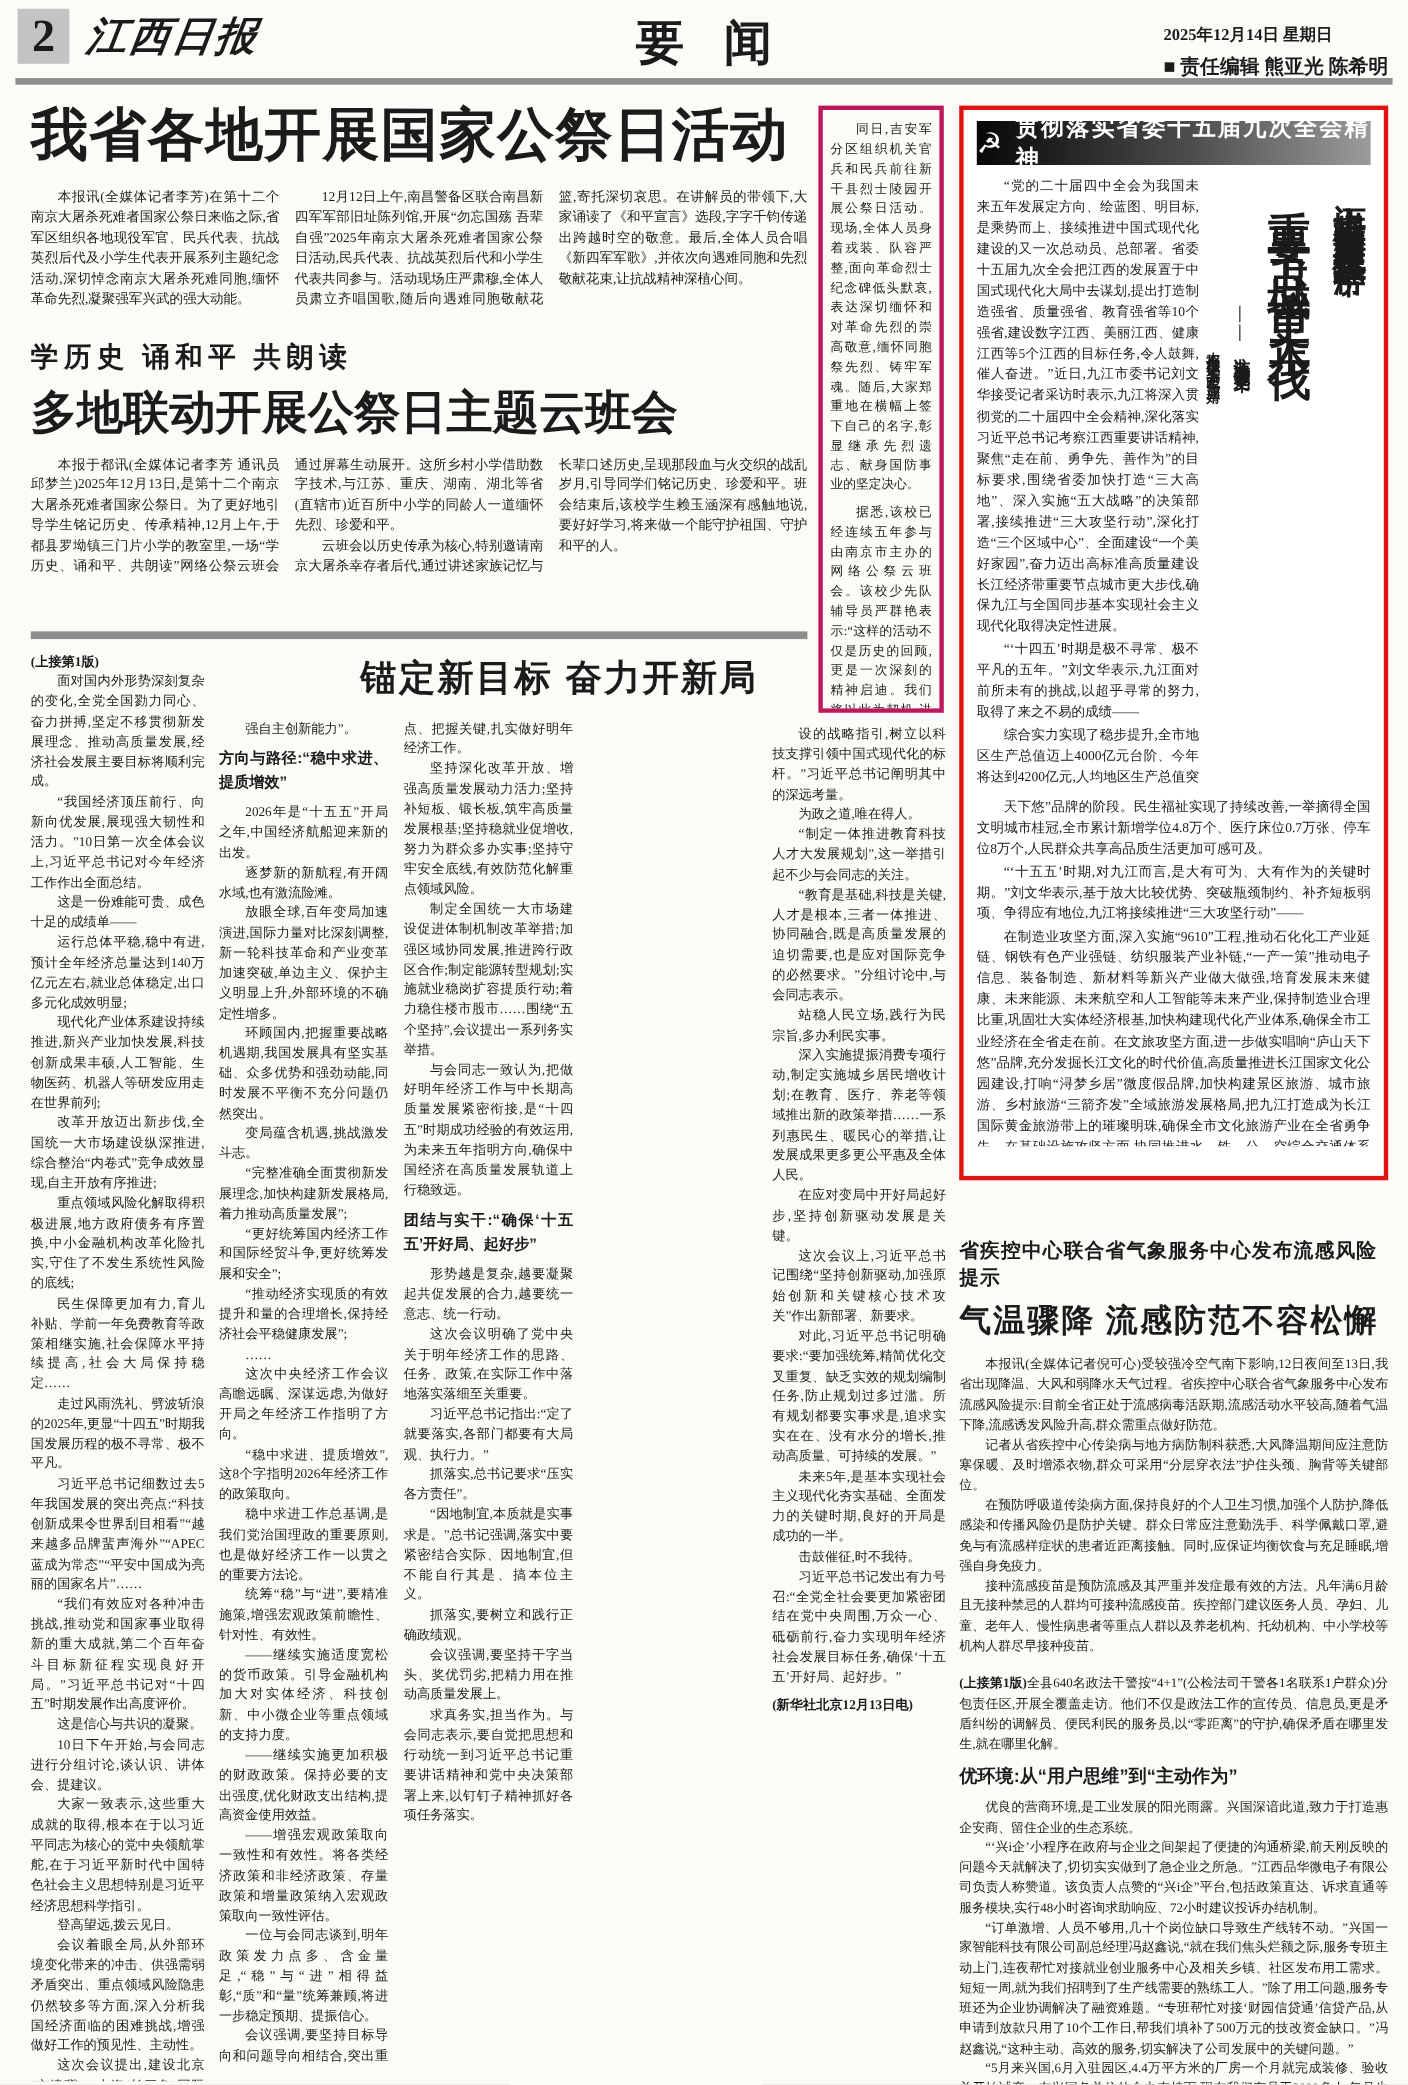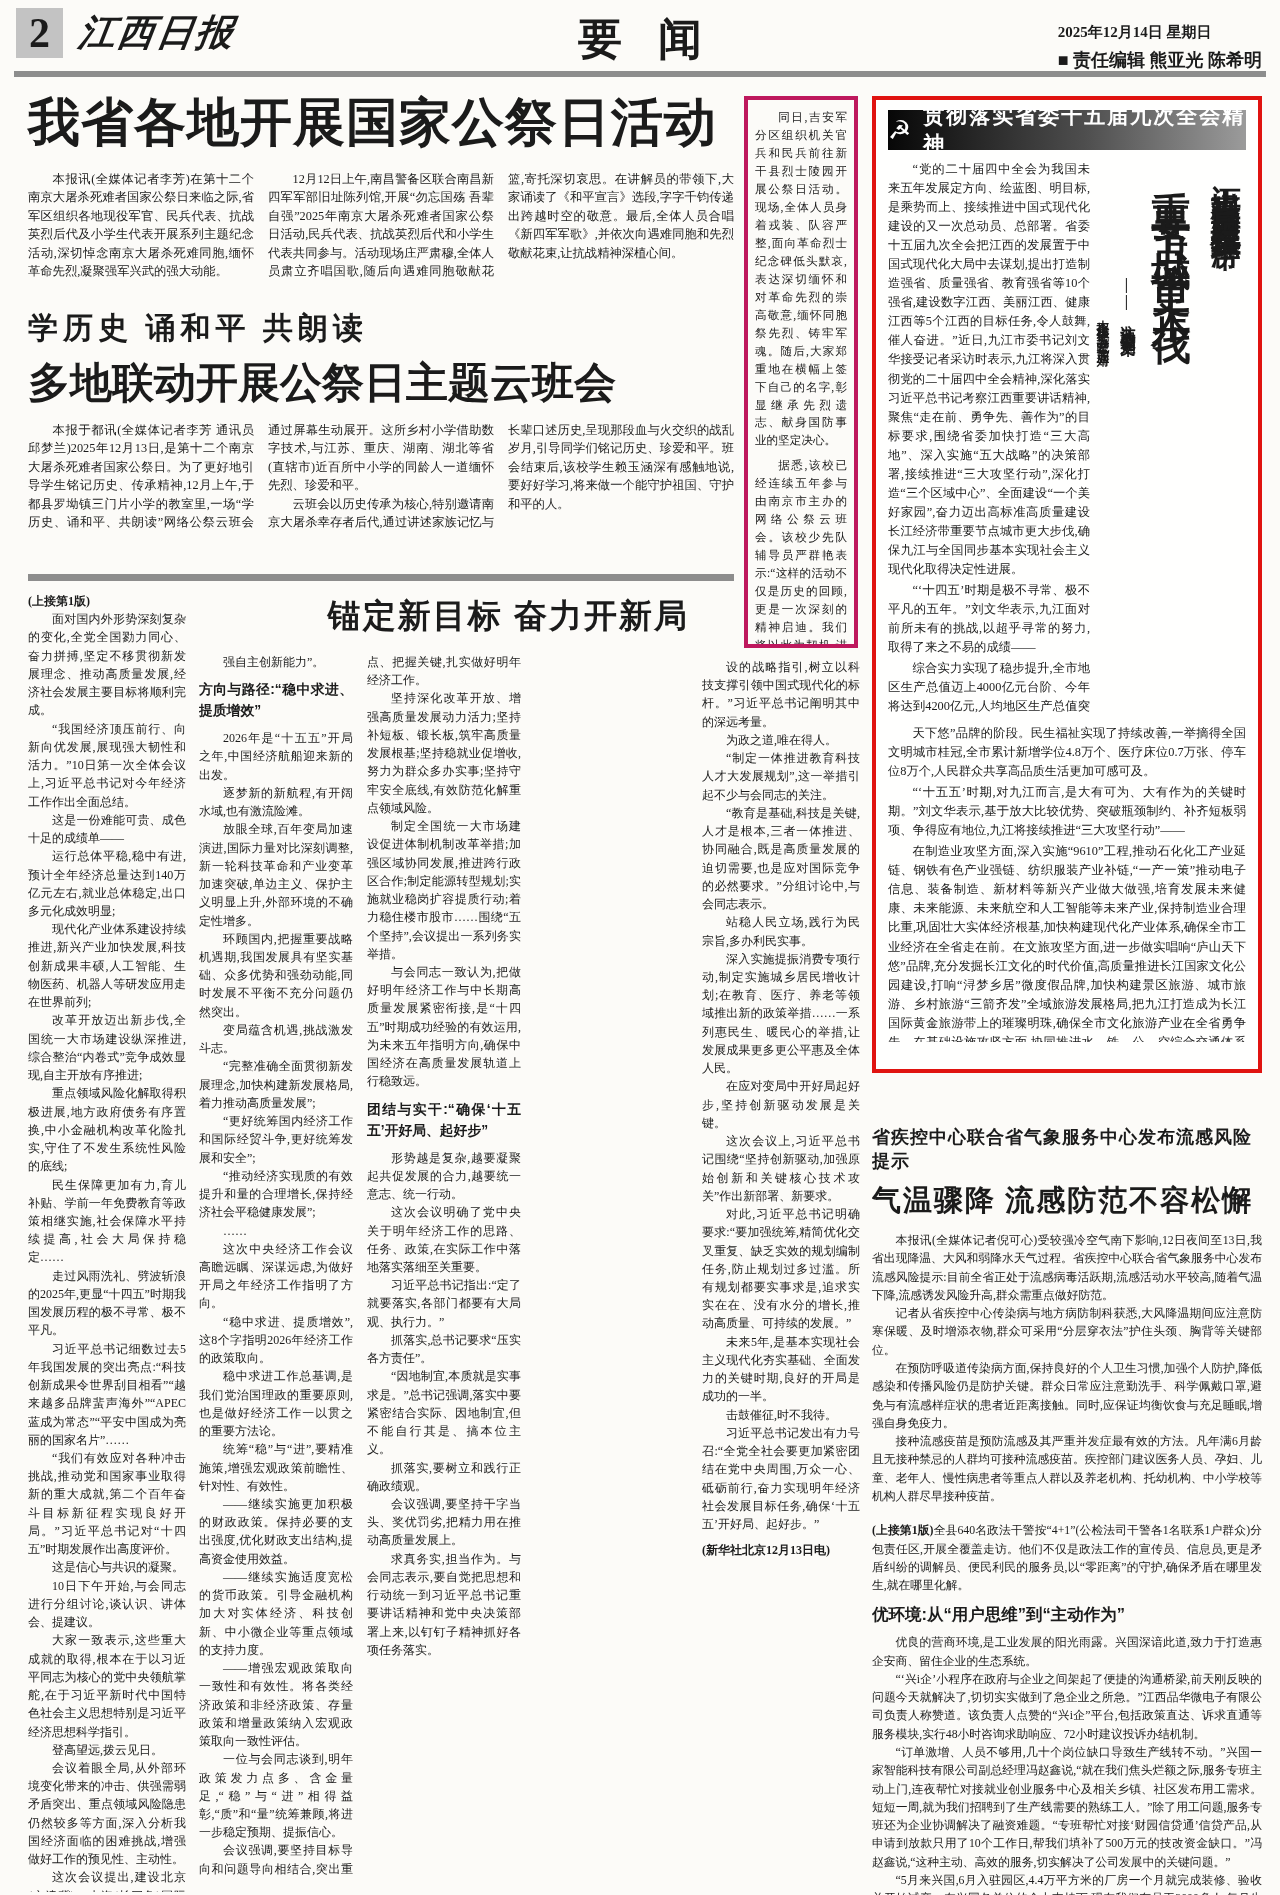--- a/index.html
+++ b/index.html
@@ -18,21 +18,21 @@
   .date-line{font-weight:bold;font-size:15px;}
   .editor-line{font-size:18px;font-weight:bold;}
   .head-rule{position:absolute;left:14px;top:71px;width:1252px;height:6px;background:#8d8d8d;}
 
   
   .top-left{position:absolute;left:28px;top:88px;width:706px;}
   .mem-head{font-family:"Liberation Sans","DejaVu Sans",sans-serif;font-weight:900;font-size:52px;
         letter-spacing:1px;margin:0 0 12px;white-space:nowrap;}
   .mem-body{column-count:3;column-gap:14px;height:122px;overflow:hidden;
         font-size:12.3px;line-height:1.5;text-align:justify;}
-  .cloud-kicker{font-size:30px;font-weight:bold;letter-spacing:5px;margin:16px 0 6px;}
+  .cloud-kicker{font-size:25px;font-weight:bold;letter-spacing:5px;margin:16px 0 6px;}
   .cloud-head{font-family:"Liberation Sans","DejaVu Sans",sans-serif;font-weight:900;font-size:42px;
         margin:0 0 10px;white-space:nowrap;}
   .cloud-body{column-count:3;column-gap:14px;height:180px;overflow:hidden;
         font-size:12.3px;line-height:1.5;text-align:justify;}
 
   
   .tail-box{position:absolute;left:744px;top:96px;width:114px;height:552px;border:4px solid #be185d;
         box-sizing:border-box;padding:9px 7px;font-size:11.6px;line-height:1.55;text-align:justify;overflow:hidden;}
   .tail-box p{margin-bottom:7px;}
 
@@ -176,22 +176,22 @@
           <p>环顾国内,把握重要战略机遇期,我国发展具有坚实基础、众多优势和强劲动能,同时发展不平衡不充分问题仍然突出。</p>
           <p>变局蕴含机遇,挑战激发斗志。</p>
           <p>“完整准确全面贯彻新发展理念,加快构建新发展格局,着力推动高质量发展”;</p>
           <p>“更好统筹国内经济工作和国际经贸斗争,更好统筹发展和安全”;</p>
           <p>“推动经济实现质的有效提升和量的合理增长,保持经济社会平稳健康发展”;</p>
           <p>……</p>
           <p>这次中央经济工作会议高瞻远瞩、深谋远虑,为做好开局之年经济工作指明了方向。</p>
           <p>“稳中求进、提质增效”,这8个字指明2026年经济工作的政策取向。</p>
           <p>稳中求进工作总基调,是我们党治国理政的重要原则,也是做好经济工作一以贯之的重要方法论。</p>
           <p>统筹“稳”与“进”,要精准施策,增强宏观政策前瞻性、针对性、有效性。</p>
+          <p>——继续实施适度宽松的货币政策。引导金融机构加大对实体经济、科技创新、中小微企业等重点领域的支持力度。</p>
           <p>——继续实施更加积极的财政政策。保持必要的支出强度,优化财政支出结构,提高资金使用效益。</p>
-          <p>——继续实施适度宽松的货币政策。引导金融机构加大对实体经济、科技创新、中小微企业等重点领域的支持力度。</p>
           <p>——增强宏观政策取向一致性和有效性。将各类经济政策和非经济政策、存量政策和增量政策纳入宏观政策取向一致性评估。</p>
           <p>一位与会同志谈到,明年政策发力点多、含金量足,“稳”与“进”相得益彰,“质”和“量”统筹兼顾,将进一步稳定预期、提振信心。</p>
           <p>会议强调,要坚持目标导向和问题导向相结合,突出重点、把握关键,扎实做好明年经济工作。</p>
           <p>坚持深化改革开放、增强高质量发展动力活力;坚持补短板、锻长板,筑牢高质量发展根基;坚持稳就业促增收,努力为群众多办实事;坚持守牢安全底线,有效防范化解重点领域风险。</p>
           <p>制定全国统一大市场建设促进体制机制改革举措;加强区域协同发展,推进跨行政区合作;制定能源转型规划;实施就业稳岗扩容提质行动;着力稳住楼市股市……围绕“五个坚持”,会议提出一系列务实举措。</p>
           <p>与会同志一致认为,把做好明年经济工作与中长期高质量发展紧密衔接,是“十四五”时期成功经验的有效运用,为未来五年指明方向,确保中国经济在高质量发展轨道上行稳致远。</p>
           <p class="flow-subhead">团结与实干:“确保‘十五五’开好局、起好步”</p>
           <p>形势越是复杂,越要凝聚起共促发展的合力,越要统一意志、统一行动。</p>
           <p>这次会议明确了党中央关于明年经济工作的思路、任务、政策,在实际工作中落地落实落细至关重要。</p>
           <p>习近平总书记指出:“定了就要落实,各部门都要有大局观、执行力。”</p>

